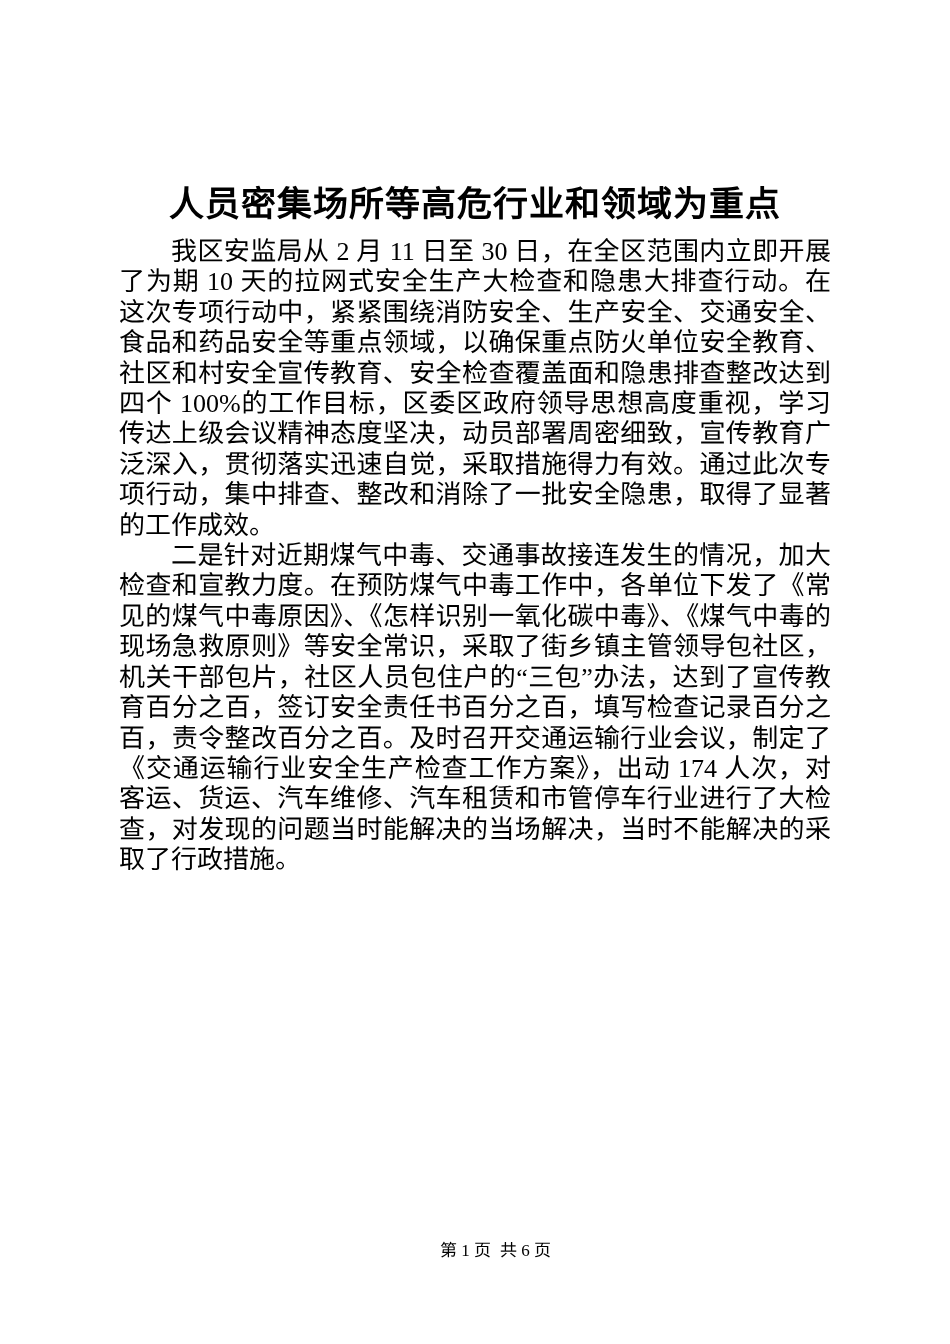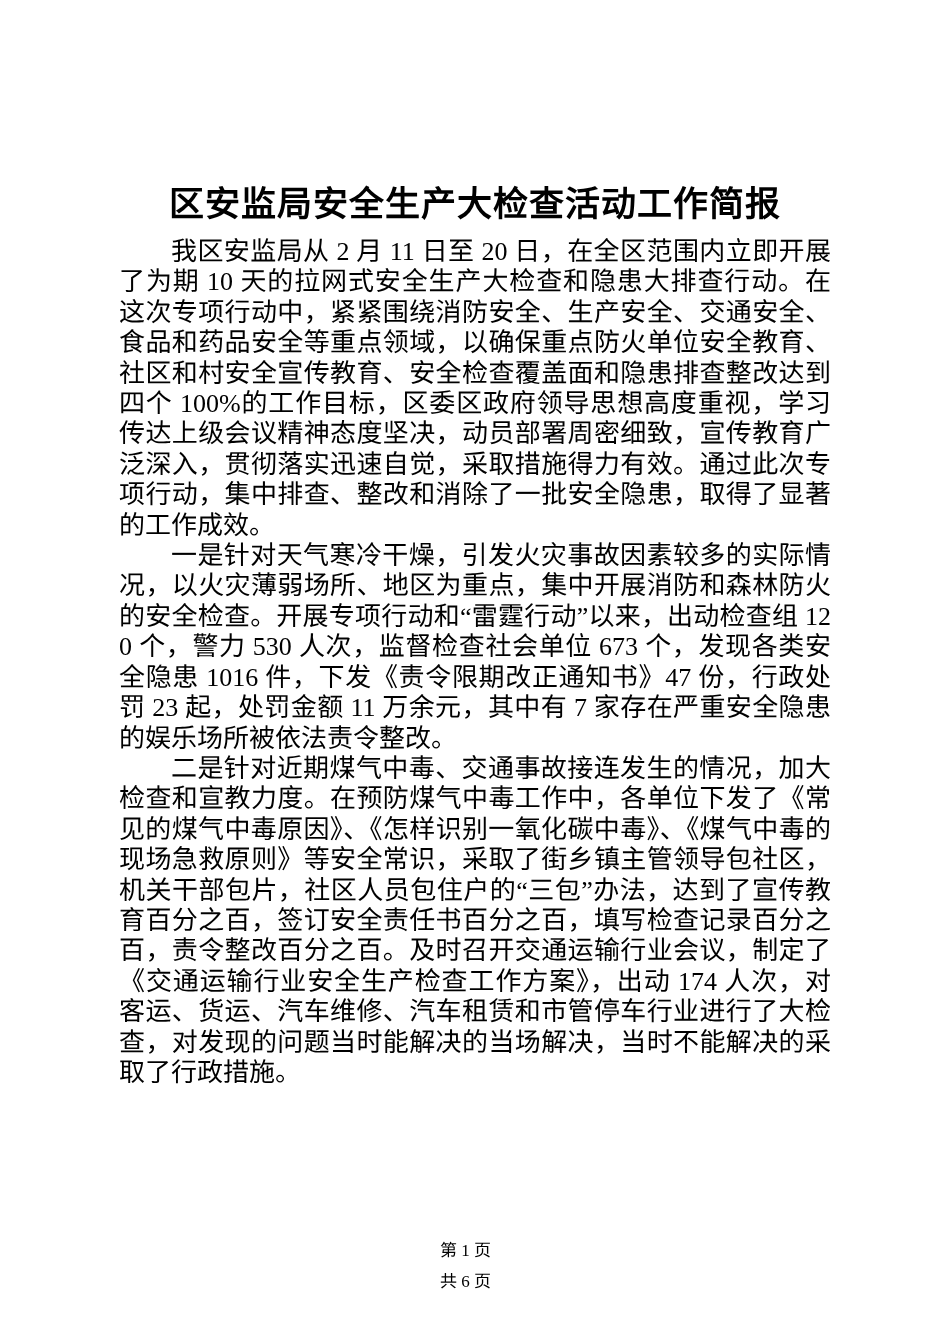--- a/index.html
+++ b/index.html
@@ -46,33 +46,31 @@
   }
   .page-footer {
     position: absolute;
     left: 440px;
     top: 1240px;
     font-size: 17px;
     line-height: 22px;
     display: flex;
     gap: 9px;
     white-space: nowrap;
-    flex-direction: column;
   }
 </style>
 </head>
 <body>
 
 <div class="page">
 
-  <h1 class="doc-title">区安监局安全生产大检查活动工作简报</h1>
+  <h1 class="doc-title">人员密集场所等高危行业和领域为重点</h1>
 
   <div class="doc-body">
-    <p class="para">我区安监局从 2 月 11 日至 20 日，在全区范围内立即开展了为期 10 天的拉网式安全生产大检查和隐患大排查行动。在这次专项行动中，紧紧围绕消防安全、生产安全、交通安全、食品和药品安全等重点领域，以确保重点防火单位安全教育、社区和村安全宣传教育、安全检查覆盖面和隐患排查整改达到四个 100%的工作目标，区委区政府领导思想高度重视，学习传达上级会议精神态度坚决，动员部署周密细致，宣传教育广泛深入，贯彻落实迅速自觉，采取措施得力有效。通过此次专项行动，集中排查、整改和消除了一批安全隐患，取得了显著的工作成效。</p>
-    <p class="para">一是针对天气寒冷干燥，引发火灾事故因素较多的实际情况，以火灾薄弱场所、地区为重点，集中开展消防和森林防火的安全检查。开展专项行动和“雷霆行动”以来，出动检查组 120 个，警力 530 人次，监督检查社会单位 673 个，发现各类安全隐患 1016 件，下发《责令限期改正通知书》47 份，行政处罚 23 起，处罚金额 11 万余元，其中有 7 家存在严重安全隐患的娱乐场所被依法责令整改。</p>
+    <p class="para">我区安监局从 2 月 11 日至 30 日，在全区范围内立即开展了为期 10 天的拉网式安全生产大检查和隐患大排查行动。在这次专项行动中，紧紧围绕消防安全、生产安全、交通安全、食品和药品安全等重点领域，以确保重点防火单位安全教育、社区和村安全宣传教育、安全检查覆盖面和隐患排查整改达到四个 100%的工作目标，区委区政府领导思想高度重视，学习传达上级会议精神态度坚决，动员部署周密细致，宣传教育广泛深入，贯彻落实迅速自觉，采取措施得力有效。通过此次专项行动，集中排查、整改和消除了一批安全隐患，取得了显著的工作成效。</p>
     <p class="para">二是针对近期煤气中毒、交通事故接连发生的情况，加大检查和宣教力度。在预防煤气中毒工作中，各单位下发了《常见的煤气中毒原因》、《怎样识别一氧化碳中毒》、《煤气中毒的现场急救原则》等安全常识，采取了街乡镇主管领导包社区，机关干部包片，社区人员包住户的“三包”办法，达到了宣传教育百分之百，签订安全责任书百分之百，填写检查记录百分之百，责令整改百分之百。及时召开交通运输行业会议，制定了《交通运输行业安全生产检查工作方案》，出动 174 人次，对客运、货运、汽车维修、汽车租赁和市管停车行业进行了大检查，对发现的问题当时能解决的当场解决，当时不能解决的采取了行政措施。</p>
   </div>
 
   <div class="page-footer">
     <span>第 1 页</span>
     <span>共 6 页</span>
   </div>
 
 </div>
 

